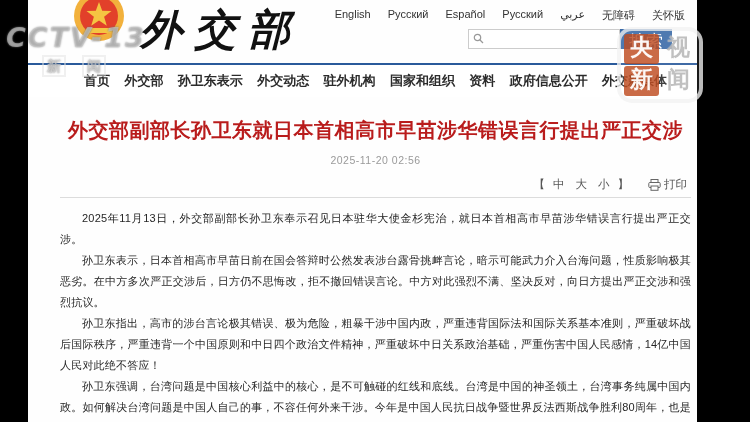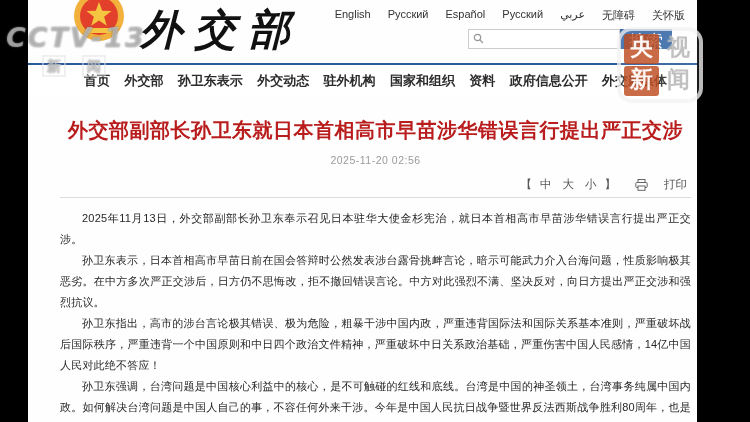--- a/index.html
+++ b/index.html
@@ -36,21 +36,21 @@
   
   .content{padding:12px 6px 0 32px;}
   .breadcrumb{font-size:10.5px;color:#444;font-weight:bold;margin:2px 0 6px 0;}
   .breadcrumb .sep{margin:0 4px;color:#666;font-weight:normal;}
   .article-title{font-size:20px;font-weight:bold;color:#b91c1c;text-align:center;
     margin:8px 0 0 0;letter-spacing:0.5px;}
   .article-date{text-align:center;font-size:10.5px;color:#9a9a9a;margin-top:10px;letter-spacing:0.5px;}
   .tools{display:flex;justify-content:flex-end;align-items:center;gap:5px;
     font-size:11.5px;color:#555;margin-top:11px;padding-right:4px;}
   .tools .szbtn{cursor:pointer;margin:0 3px;}
-  .tools .print{display:flex;align-items:center;gap:16px;margin-left:14px;cursor:pointer;color:#555;}
+  .tools .print{display:flex;align-items:center;gap:3px;margin-left:14px;cursor:pointer;color:#555;}
   .divider{border-top:1px solid #dcdcdc;margin-top:5px;}
   .body-text{margin-top:10px;}
   .body-text p{font-size:11px;line-height:21px;color:#262626;margin:0;
     text-align:justify;text-indent:2em;letter-spacing:0.2px;}
 
   
   .wm-cctv{position:absolute;left:6px;top:22px;pointer-events:none;}
   .wm-cctv .row1{
     font-family:"DejaVu Sans",sans-serif;font-weight:bold;font-style:italic;
     font-size:27px;letter-spacing:2px;color:rgba(225,225,225,0.5);

